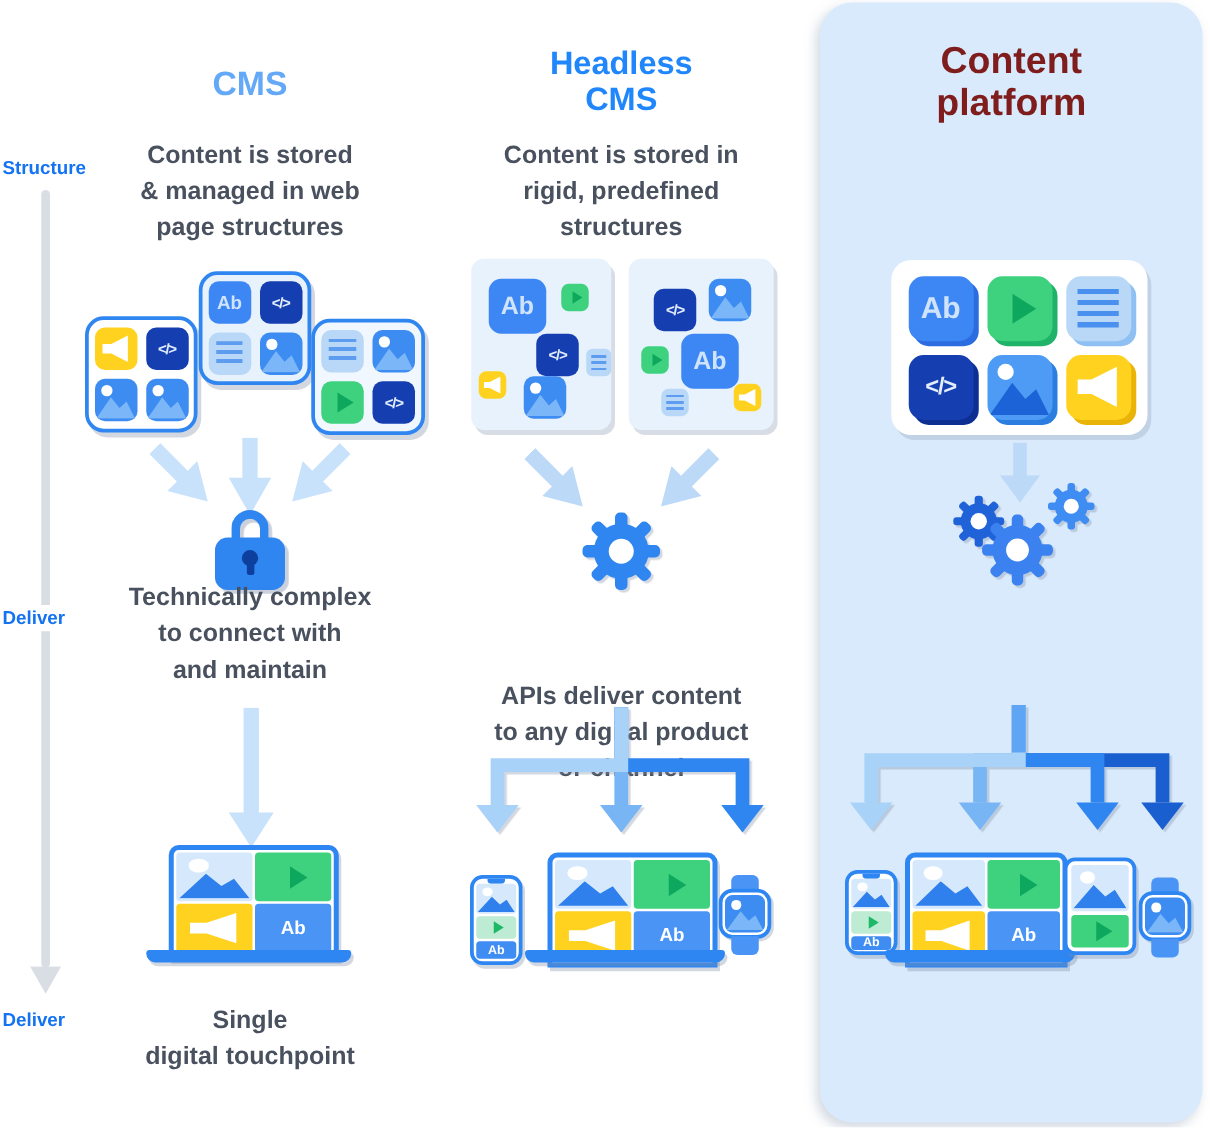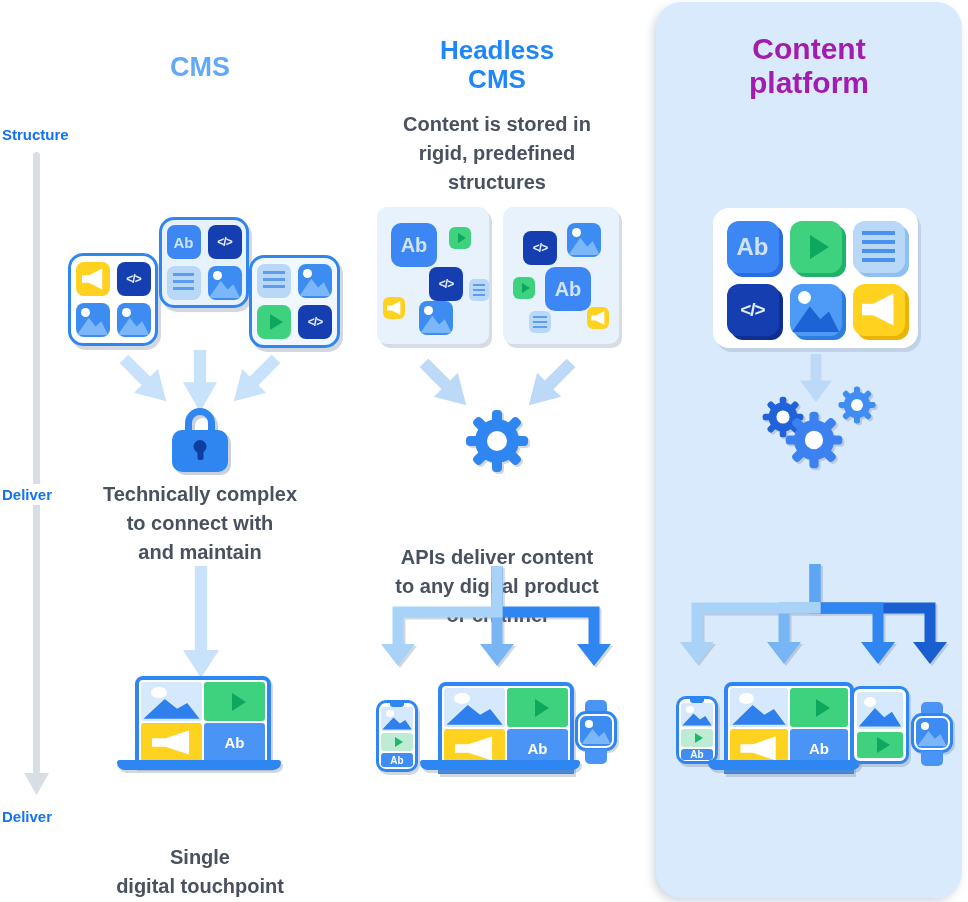--- a/index.html
+++ b/index.html
@@ -5,21 +5,21 @@
   html,body{margin:0;padding:0;background:#fff;}
   #canvas{position:relative;width:968px;height:902px;background:#fff;overflow:hidden;
           font-family:"Liberation Sans",sans-serif;}
   
   .para{position:absolute;text-align:center;white-space:pre-line;color:#49515f;
         font-size:20px;line-height:29px;font-weight:600;}
   .para.reg{font-weight:400;}
   .col-title{position:absolute;text-align:center;white-space:pre-line;font-weight:800;}
   .t-cms{color:#63a9f8;font-size:27px;}
   .t-headless{color:#1f87fb;font-size:26px;line-height:29px;}
-  .t-platform{color:#a21caf;font-size:30px;line-height:34px;}
+  .t-platform{color:#7f1d1d;font-size:30px;line-height:34px;}
   .side-label{position:absolute;left:0;background:#fff;color:#1373f2;font-weight:800;
               font-size:15px;padding:2px 5px 2px 2px;}
   
   .v-line{position:absolute;left:33px;top:152px;width:7px;height:622px;background:#d9dde4;border-radius:4px;}
   .v-head{position:absolute;left:24px;top:773px;width:25px;height:22px;background:#d9dde4;
           clip-path:polygon(0 0,100% 0,50% 100%);}
   
   .tile{display:flex;align-items:center;justify-content:center;border-radius:8px;position:relative;flex:none;}
   .pos{position:absolute;}
   .s34{width:34px;height:34px;}
@@ -152,20 +152,23 @@
 
 <div id="canvas">
 
   <div class="v-line"></div>
   <div class="v-head"></div>
   <div class="side-label" style="top:124px">Structure</div>
   <div class="side-label" style="top:484px">Deliver</div>
   <div class="side-label" style="top:806px">Deliver</div>
 
   <div class="col-title t-cms" style="left:100px;top:52px;width:200px;">CMS</div>
+  <div class="para" style="left:55px;top:110px;width:290px;">Content is stored
+&amp; managed in web
+page structures</div>
 
   <div class="card" style="left:68px;top:253px;width:84px;height:87px;background:#fff;">
     <div class="tile s34 t-speaker"></div>
     <div class="tile s34 t-code">&lt;/&gt;</div>
     <div class="tile s34 t-image"></div>
     <div class="tile s34 t-image"></div>
   </div>
   <div class="card" style="left:159px;top:217px;width:84px;height:85px;background:#e7f2fd;">
     <div class="tile s34 t-ab">Ab</div>
     <div class="tile s34 t-code">&lt;/&gt;</div>
@@ -182,35 +185,35 @@
   <div class="arr-c" style="left:128px;top:350px;transform:rotate(-45deg);"></div>
   <div class="arr-c" style="left:183px;top:350px;height:62px;"></div>
   <div class="arr-c" style="left:238px;top:350px;transform:rotate(45deg);"></div>
 
   <div class="lock">
     <div class="lock-shackle"></div>
     <div class="lock-body"></div>
     <div class="lock-key"></div>
   </div>
 
-  <div class="para" style="left:55px;top:480px;width:290px;">Technically complex
+  <div class="para" style="left:55px;top:464px;width:290px;">Technically complex
 to connect with
 and maintain</div>
 
   <div class="arr-big"></div>
 
   <div class="laptop-screen" style="left:135px;top:676px;">
     <div class="tile t-image light"></div>
     <div class="tile t-play"></div>
     <div class="tile t-speaker"></div>
     <div class="tile t-ab">Ab</div>
   </div>
   <div class="laptop-base" style="left:117px;top:760px;width:164px;"></div>
 
-  <div class="para" style="left:55px;top:802px;width:290px;margin-top:41px;">Single
+  <div class="para" style="left:55px;top:802px;width:290px;">Single
 digital touchpoint</div>
 
   <div class="col-title t-headless" style="left:397px;top:36px;width:200px;">Headless
 CMS</div>
   <div class="para" style="left:352px;top:110px;width:290px;">Content is stored in
 rigid, predefined
 structures</div>
 
   <div class="card2" style="left:377px;top:207px;width:112px;height:137px;">
     <div class="tile pos s44 t-ab" style="left:14px;top:16px;">Ab</div>

